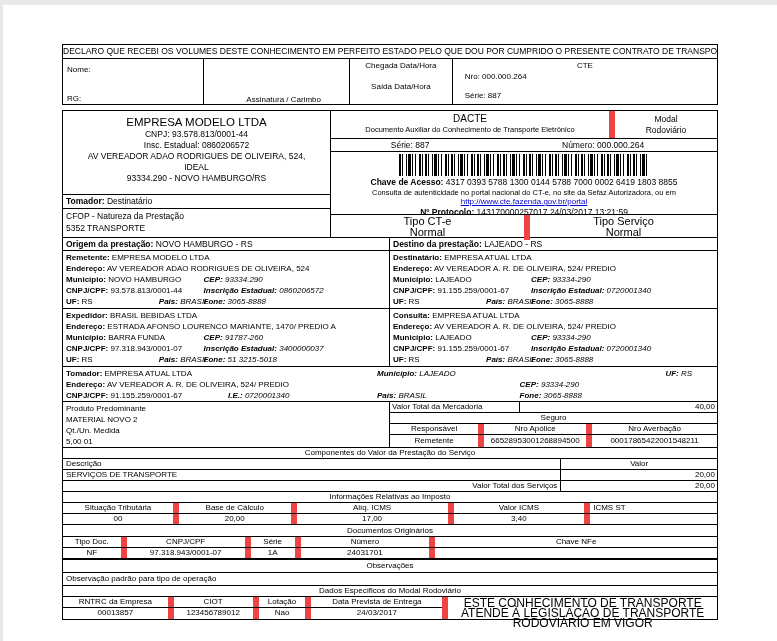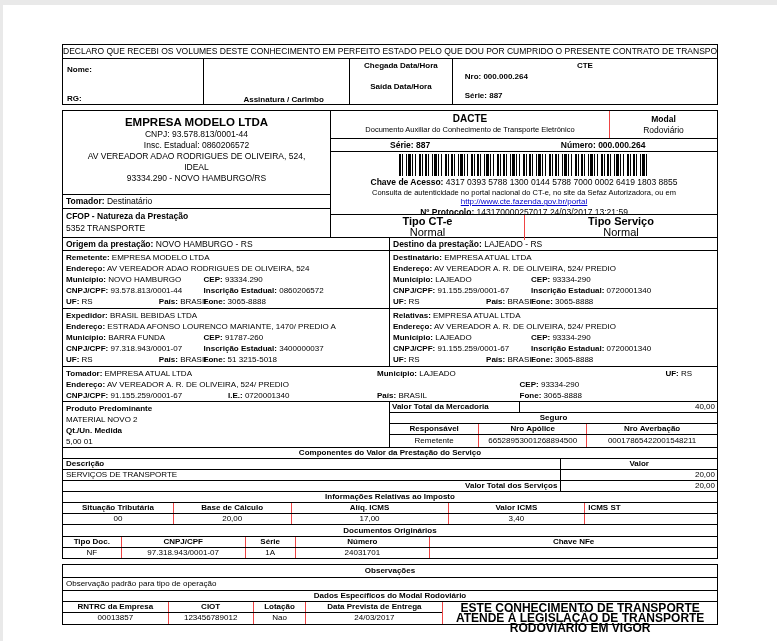--- a/index.html
+++ b/index.html
@@ -15,30 +15,30 @@
     position: absolute; left: 3px; top: 5px;
     width: 774px; height: 636px;
     background: #fff;
   }
   .doc {
     position: absolute; left: 59px; top: 39px;
     width: 656px;
     font-size: 8px;
   }
   .box { border: 1px solid #000; background: #fff; }
-  .b { font-weight: bold; }
+  .b { font-weight: normal; }
   .row { display: flex; }
-  .bl { border-left: 1px solid #ef4444; }
+  .bl { border-left: 6px solid #ef4444; }
   .br { border-right: 1px solid #000; }
   .bb { border-bottom: 1px solid #000; }
   .ctr { text-align: center; }
   .rt { text-align: right; }
   .cellp { padding: 1px 3px; overflow: hidden; }
   .ln { line-height: 11px; white-space: nowrap; position: relative; font-size: 8px; }
-  .at { position: absolute; top: 0; white-space: nowrap; }
+  .at { position: absolute; top: 0; white-space: nowrap; font-style: italic; }
   .nowrap { white-space: nowrap; overflow: hidden; }
   .link { color: #0000cc; text-decoration: underline; cursor: pointer; }
   .barcode {
     width: 250px; height: 22px; margin: 2px auto 1px auto;
     background: repeating-linear-gradient(90deg,
       #000 0px, #000 2px, #fff 2px, #fff 3px,
       #000 3px, #000 4px, #fff 4px, #fff 7px,
       #000 7px, #000 8px, #fff 8px, #fff 9px,
       #000 9px, #000 12px, #fff 12px, #fff 13px,
       #000 13px, #000 14px, #fff 14px, #fff 16px,
@@ -179,21 +179,21 @@
 
     <div class="row bb" style="height:58px">
       <div class="br cellp" style="width:50%">
         <div class="ln"><b>Expedidor:</b> <span>BRASIL BEBIDAS LTDA</span></div>
         <div class="ln"><b>Endereço:</b> <span>ESTRADA AFONSO LOURENCO MARIANTE, 1470/ PREDIO A</span></div>
         <div class="ln"><b>Município:</b> <span>BARRA FUNDA</span><span class="at" style="left:43%"><b>CEP:</b> <span>91787-260</span></span></div>
         <div class="ln"><b>CNPJ/CPF:</b> <span>97.318.943/0001-07</span><span class="at" style="left:43%"><b>Inscrição Estadual:</b> <span>3400000037</span></span></div>
         <div class="ln"><b>UF:</b> <span>RS</span><span class="at" style="left:29%"><b>País:</b> <span>BRASIL</span></span><span class="at" style="left:43%"><b>Fone:</b> <span>51 3215-5018</span></span></div>
       </div>
       <div class="cellp" style="flex:1">
-        <div class="ln"><b>Relativas:</b> <span>EMPRESA ATUAL LTDA</span></div>
+        <div class="ln"><b>Consulta:</b> <span>EMPRESA ATUAL LTDA</span></div>
         <div class="ln"><b>Endereço:</b> <span>AV VEREADOR A. R. DE OLIVEIRA, 524/ PREDIO</span></div>
         <div class="ln"><b>Município:</b> <span>LAJEADO</span><span class="at" style="left:43%"><b>CEP:</b> <span>93334-290</span></span></div>
         <div class="ln"><b>CNPJ/CPF:</b> <span>91.155.259/0001-67</span><span class="at" style="left:43%"><b>Inscrição Estadual:</b> <span>0720001340</span></span></div>
         <div class="ln"><b>UF:</b> <span>RS</span><span class="at" style="left:29%"><b>País:</b> <span>BRASIL</span></span><span class="at" style="left:43%"><b>Fone:</b> <span>3065-8888</span></span></div>
       </div>
     </div>
 
     <div class="bb cellp" style="height:35px">
       <div class="ln"><b>Tomador:</b> <span>EMPRESA ATUAL LTDA</span><span class="at" style="left:48%"><b>Município:</b> <span>LAJEADO</span></span><span class="at" style="left:92.5%"><b>UF:</b> <span>RS</span></span></div>
       <div class="ln"><b>Endereço:</b> <span>AV VEREADOR A. R. DE OLIVEIRA, 524/ PREDIO</span><span class="at" style="left:70%"><b>CEP:</b> <span>93334-290</span></span></div>
@@ -273,21 +273,21 @@
       <div class="row" style="height:10px; line-height:9px">
         <div class="ctr" style="width:8.8%">NF</div>
         <div class="bl ctr" style="width:19%">97.318.943/0001-07</div>
         <div class="bl ctr" style="width:7.6%">1A</div>
         <div class="bl ctr" style="width:20.6%">24031701</div>
         <div class="bl ctr" style="flex:1"></div>
       </div>
     </div>
   </div>
 
-  <div class="box" style="margin-top:5px">
+  <div class="box" style="">
     <div class="bb ctr b" style="height:13px; line-height:12px">Observações</div>
     <div style="height:12px; line-height:11px; padding:0 3px">Observação padrão para tipo de operação</div>
   </div>
 
   <div class="box" style="margin-top:-1px">
     <div class="bb ctr b" style="height:11px; line-height:10px">Dados Específicos do Modal Rodoviário</div>
     <div class="row" style="height:22px">
       <div style="width:58%">
         <div class="row bb" style="height:11px; line-height:10px">
           <div class="ctr b" style="width:27.6%">RNTRC da Empresa</div>

